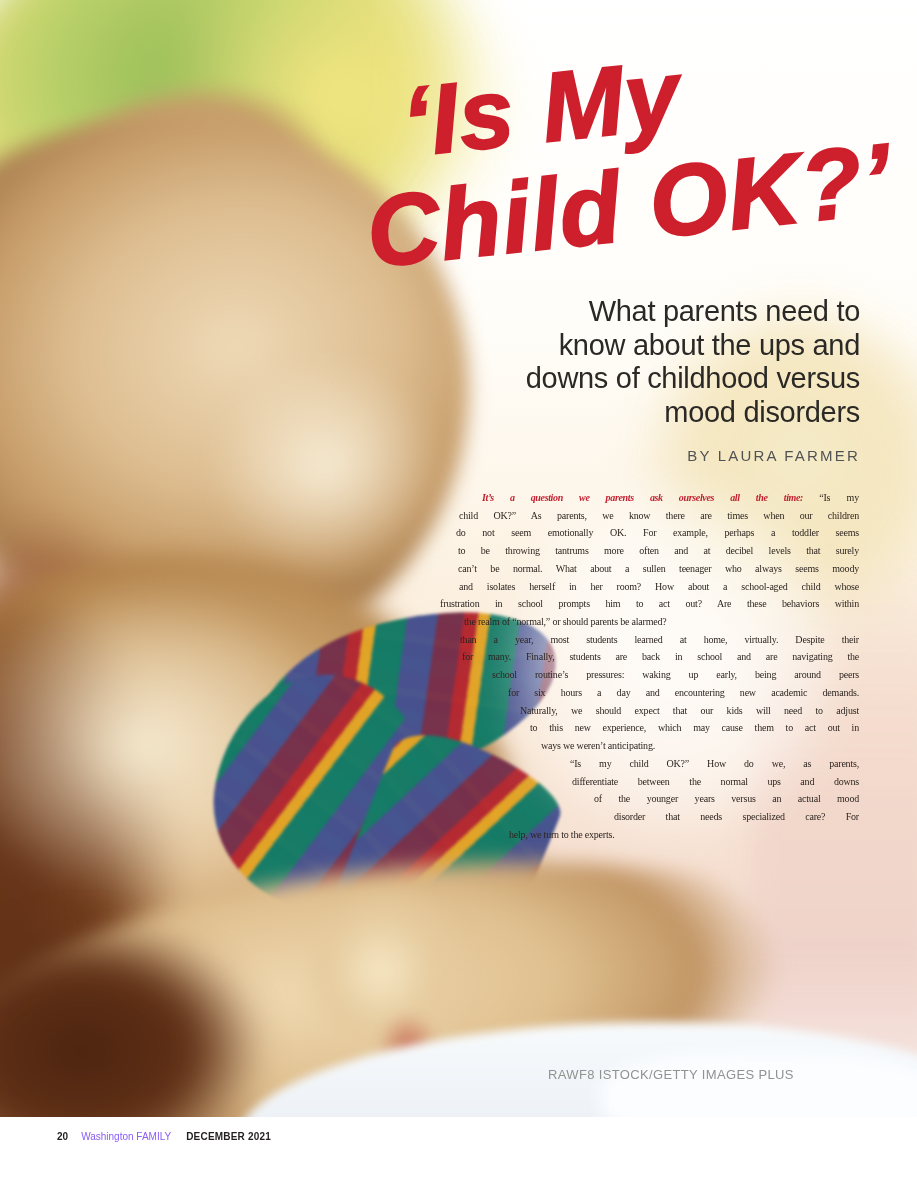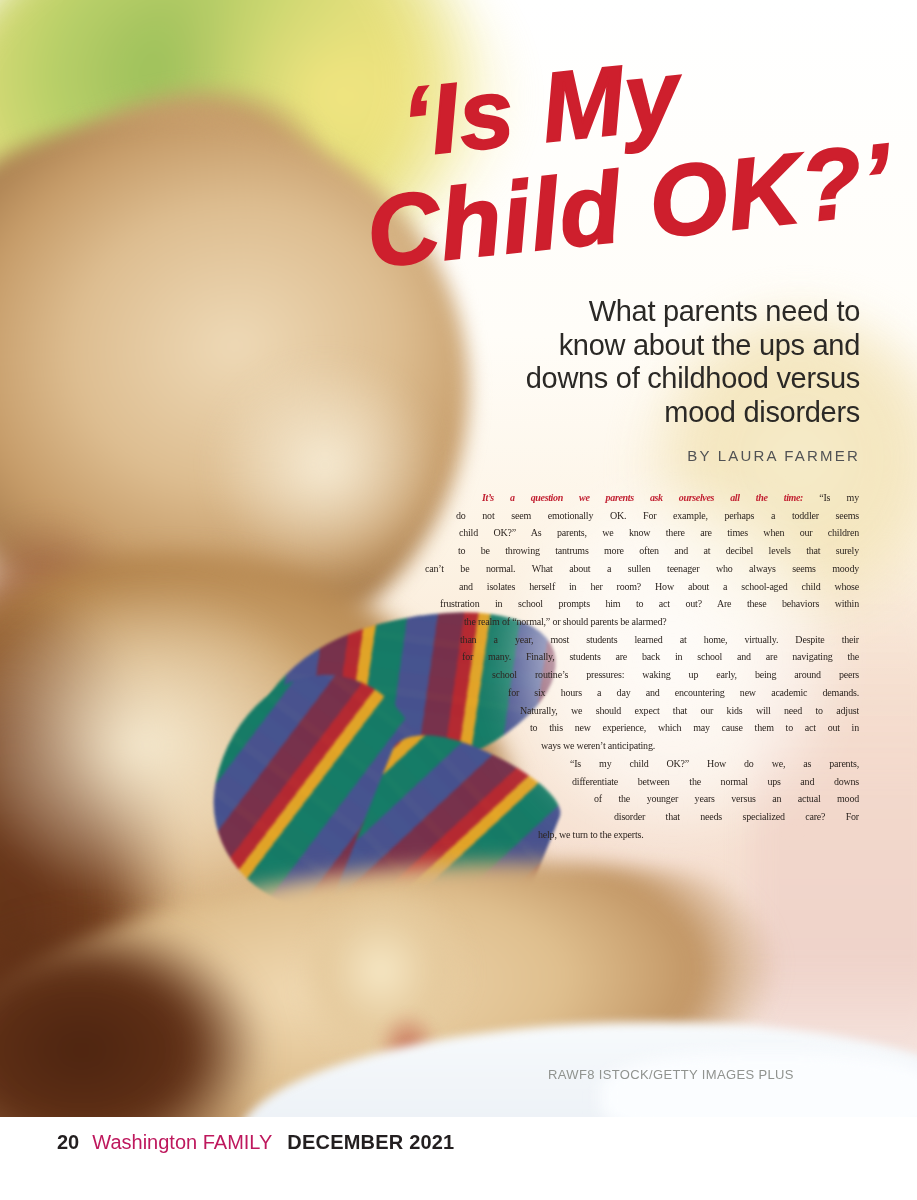--- a/index.html
+++ b/index.html
@@ -94,23 +94,23 @@
   .article{position:absolute;left:425px;top:489px;width:434px;
      font-family:"Liberation Serif","DejaVu Serif",serif;font-size:10px;color:#2e2621;
      letter-spacing:-.2px;}
   .aline{height:17.72px;line-height:17.72px;overflow:hidden;
      text-align:justify;text-align-last:justify;}
   .aline.last{text-align-last:left;}
   .leadin{font-weight:700;font-style:italic;color:#c22132;letter-spacing:-.35px;}
 
   
   .footer{position:absolute;left:57px;top:1131px;display:flex;align-items:flex-start;
-     font-size:20px;}
+     font-size:10px;}
   .f-num{font-weight:700;color:#231f20;}
-  .f-mag{color:#be185d;margin-left:13px;}
+  .f-mag{color:#8b5cf6;margin-left:13px;}
   .f-issue{font-weight:700;color:#231f20;margin-left:15px;letter-spacing:.2px;}
 </style>
 </head>
 <body>
 
 <div class="page">
 
   <div class="photo">
     <div class="ph-base"></div>
     <div class="ph ph-right-pink"></div>
@@ -143,39 +143,39 @@
   <div class="title-line title-2">Child OK?’</div>
 
   <div class="subtitle">What parents need to
 know about the ups and
 downs of childhood versus
 mood disorders</div>
   <div class="byline">BY LAURA FARMER</div>
 
   <div class="article">
       <div class="aline" style="margin-left: 57px;"><span class="leadin">It’s a question we parents ask ourselves all the time: </span>“Is my</div>
+      <div class="aline" style="margin-left: 34px;">child OK?” As parents, we know there are times when our children</div>
       <div class="aline" style="margin-left: 31px;">do not seem emotionally OK. For example, perhaps a toddler seems</div>
-      <div class="aline" style="margin-left: 34px;">child OK?” As parents, we know there are times when our children</div>
       <div class="aline" style="margin-left: 33px;">to be throwing tantrums more often and at decibel levels that surely</div>
-      <div class="aline" style="">can’t be normal. What about a sullen teenager who always seems moody</div>
+      <div class="aline" style="margin-left: 33px;">can’t be normal. What about a sullen teenager who always seems moody</div>
       <div class="aline" style="margin-left: 34px;">and isolates herself in her room? How about a school-aged child whose</div>
       <div class="aline" style="margin-left: 15px;">frustration in school prompts him to act out? Are these behaviors within</div>
       <div class="aline last" style="margin-left: 39px;">the realm of “normal,” or should parents be alarmed?</div>
       <div class="aline" style="margin-left: 35px;">than a year, most students learned at home, virtually. Despite their</div>
       <div class="aline" style="margin-left: 37px;">for many. Finally, students are back in school and are navigating the</div>
       <div class="aline" style="margin-left: 67px;">school routine’s pressures: waking up early, being around peers</div>
       <div class="aline" style="margin-left: 83px;">for six hours a day and encountering new academic demands.</div>
       <div class="aline" style="margin-left: 95px;">Naturally, we should expect that our kids will need to adjust</div>
       <div class="aline" style="margin-left: 105px;">to this new experience, which may cause them to act out in</div>
       <div class="aline last" style="margin-left: 116px;">ways we weren’t anticipating.</div>
       <div class="aline" style="margin-left: 145px;">“Is my child OK?” How do we, as parents,</div>
       <div class="aline" style="margin-left: 147px;">differentiate between the normal ups and downs</div>
       <div class="aline" style="margin-left: 169px;">of the younger years versus an actual mood</div>
       <div class="aline" style="margin-left: 189px;">disorder that needs specialized care? For</div>
-      <div class="aline last" style="margin-left: 113px;">help, we turn to the experts.</div>
+      <div class="aline last" style="margin-left: 84px;">help, we turn to the experts.</div>
     </div>
 
   <div class="footer">
     <span class="f-num">20</span>
     <span class="f-mag">Washington FAMILY</span>
     <span class="f-issue">DECEMBER 2021</span>
   </div>
 
 </div>
 

